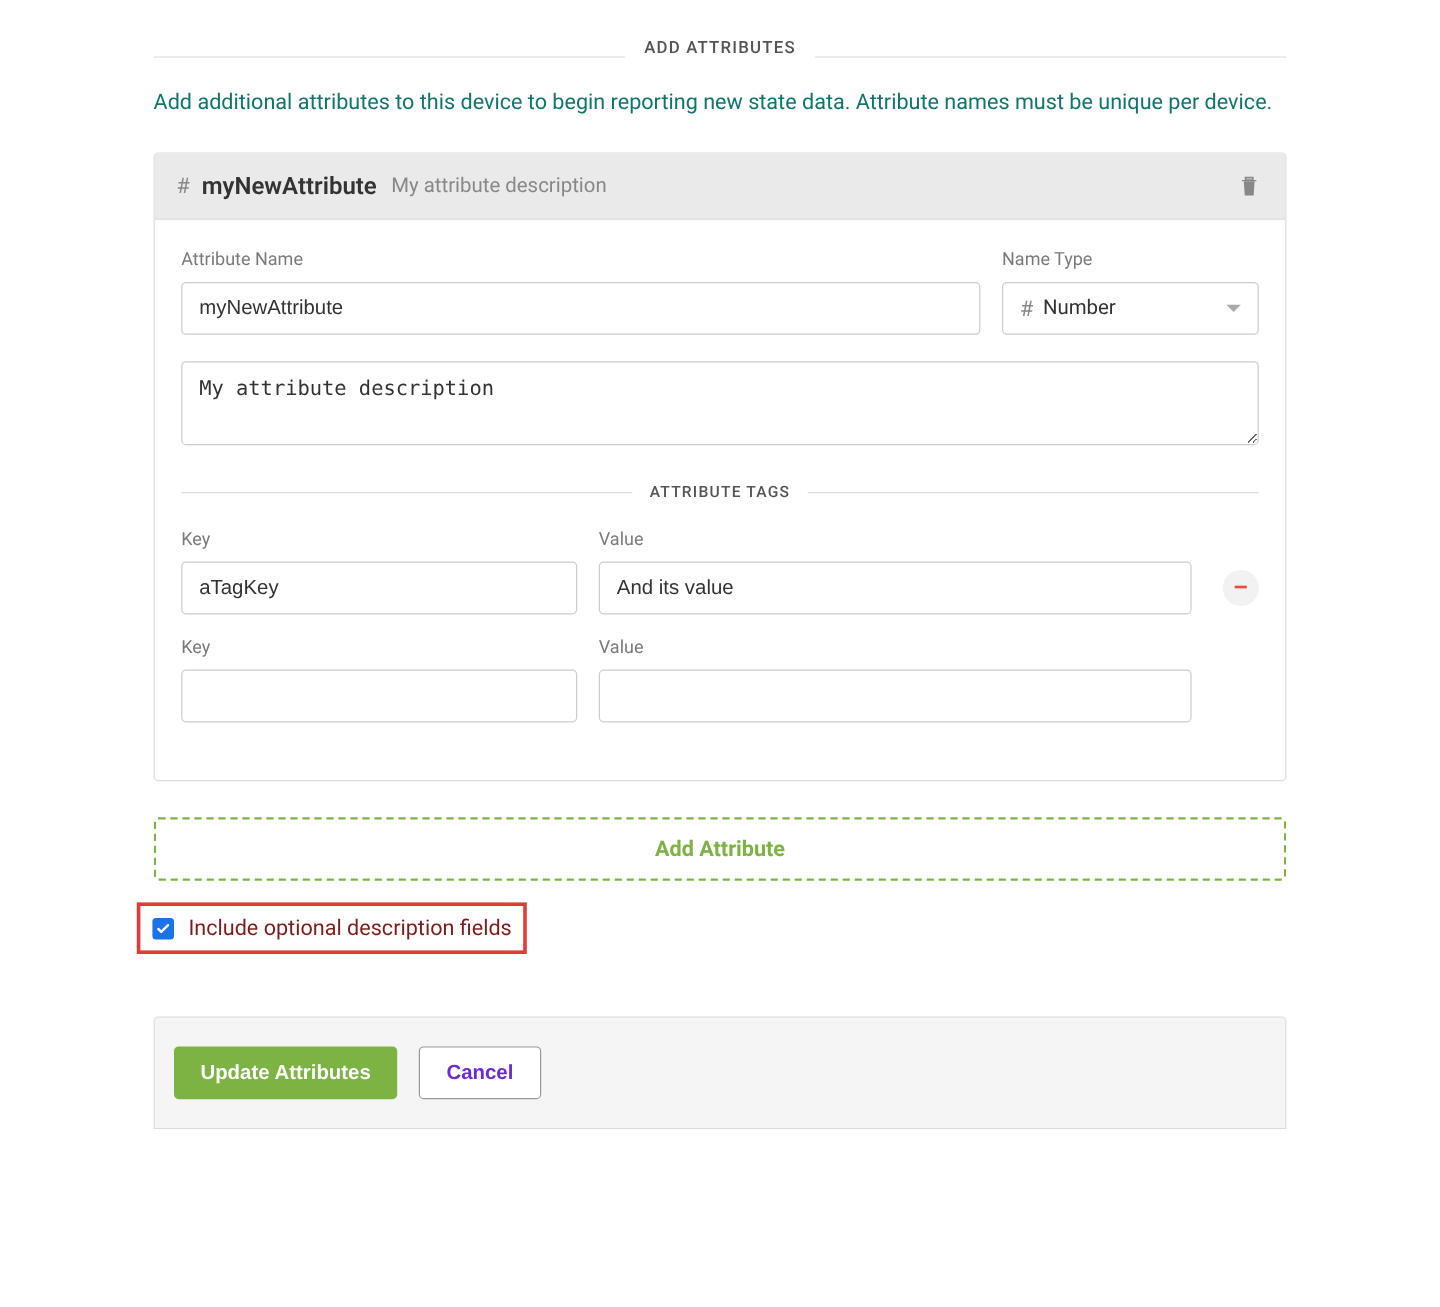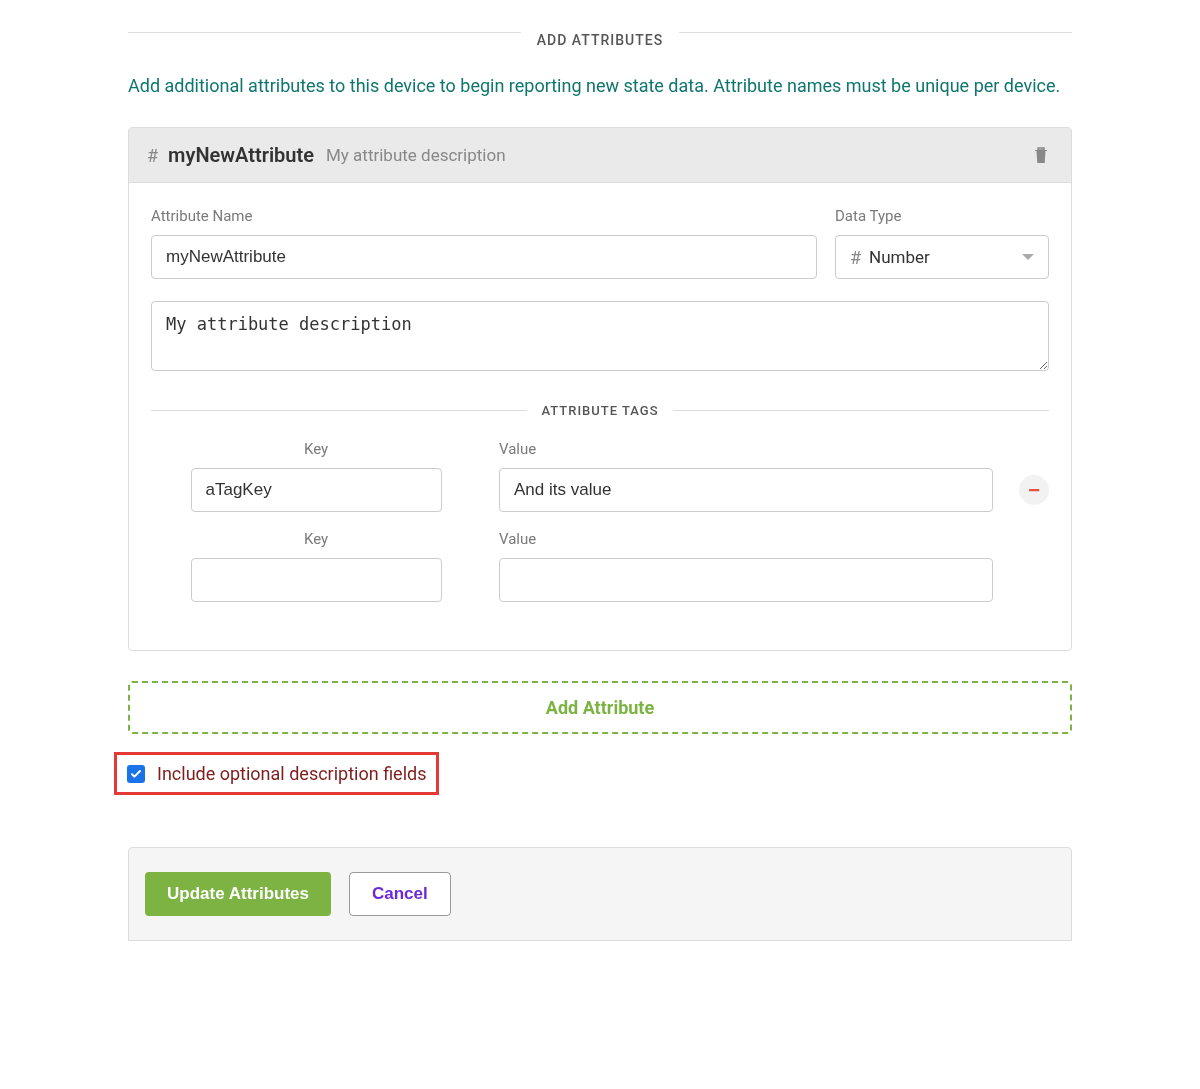--- a/index.html
+++ b/index.html
@@ -11,21 +11,21 @@
     color: #2c3e50;
     width: 1200px;
   }
   .container {
     width: 944px;
     margin: 0 auto;
     padding-top: 24px;
   }
   .section-divider {
     display: flex;
-    align-items: flex-start;
+    align-items: flex-end;
     margin: 8px 0 24px 0;
   }
   .section-divider::before,
   .section-divider::after {
     content: "";
     flex: 1;
     height: 1px;
     background: #dcdcdc;
   }
   .section-divider-label {
@@ -164,21 +164,21 @@
   .tag-row {
     display: flex;
     gap: 18px;
     align-items: flex-end;
     margin-bottom: 18px;
   }
   .tag-col {
     display: flex;
     flex-direction: column;
   }
-  .tag-col.key { width: 330px; align-items: center; }
+  .tag-col.key { width: 330px; }
   .tag-col.val { flex: 1; }
   .remove-btn {
     width: 30px;
     height: 30px;
     border: none;
     background: #f2f2f2;
     border-radius: 50%;
     cursor: pointer;
     display: flex;
     align-items: center;
@@ -283,21 +283,21 @@
     </div>
 
     <div class="card-body">
 
       <div class="field-row">
         <div class="field flex1">
           <span class="field-label">Attribute Name</span>
           <input type="text" class="input" value="myNewAttribute" style="">
         </div>
         <div class="field dt">
-          <span class="field-label">Data Type</span>
+          <span class="field-label">Name Type</span>
           <div class="select-wrap">
             <span class="select-hash">#</span>
             <span class="select-text">Number</span>
             <span class="caret"></span>
           </div>
         </div>
       </div>
 
       <div class="field">
         <textarea class="input" style="">My attribute description</textarea>

